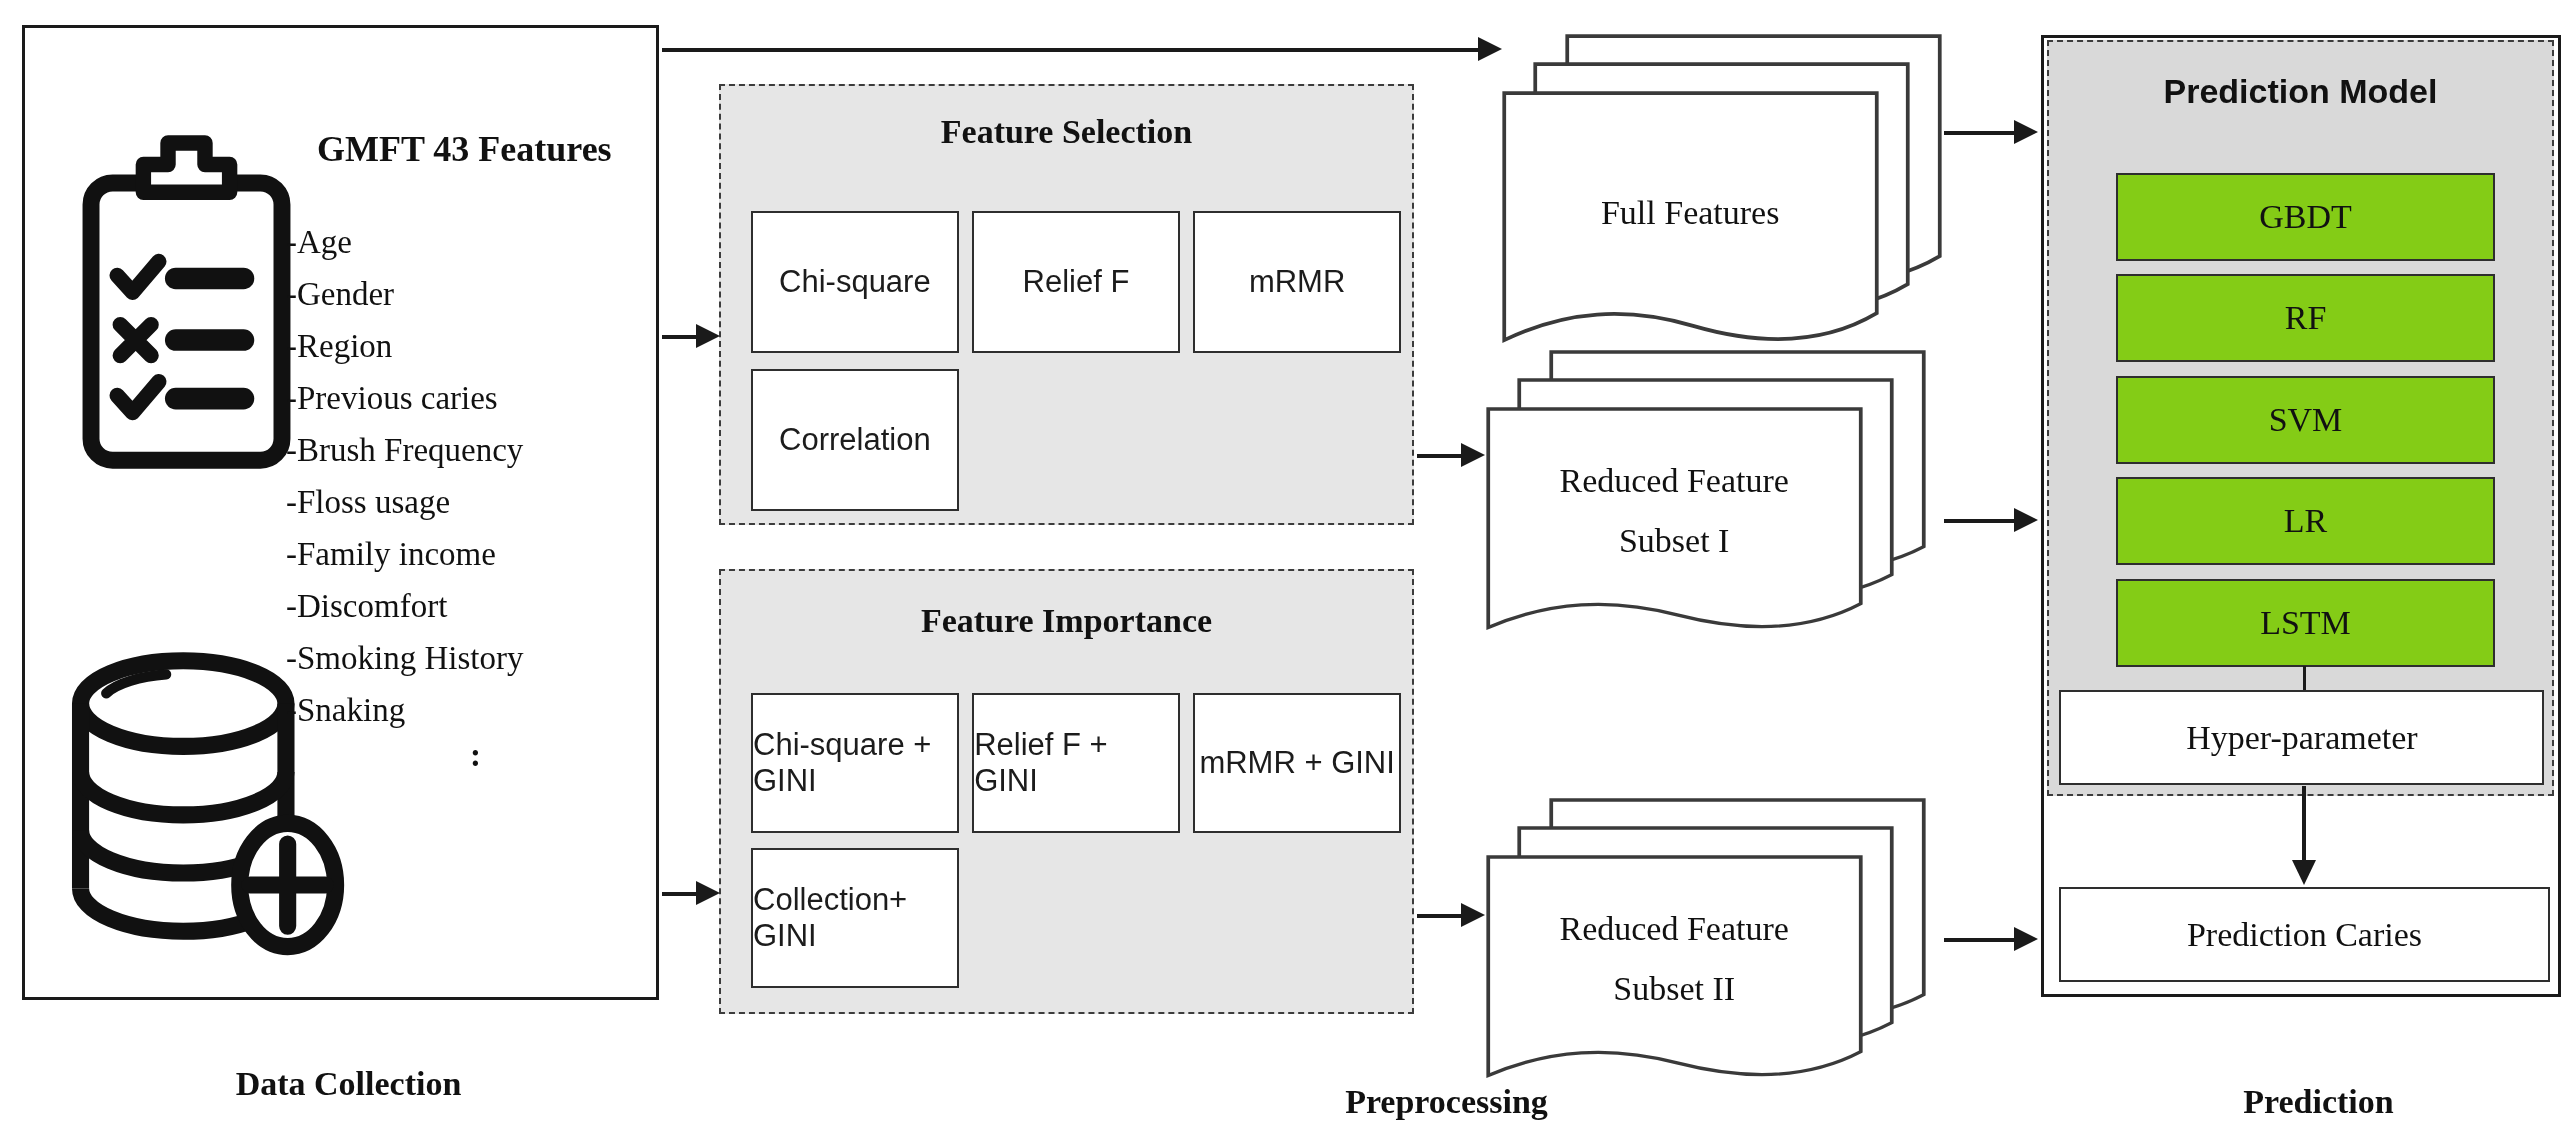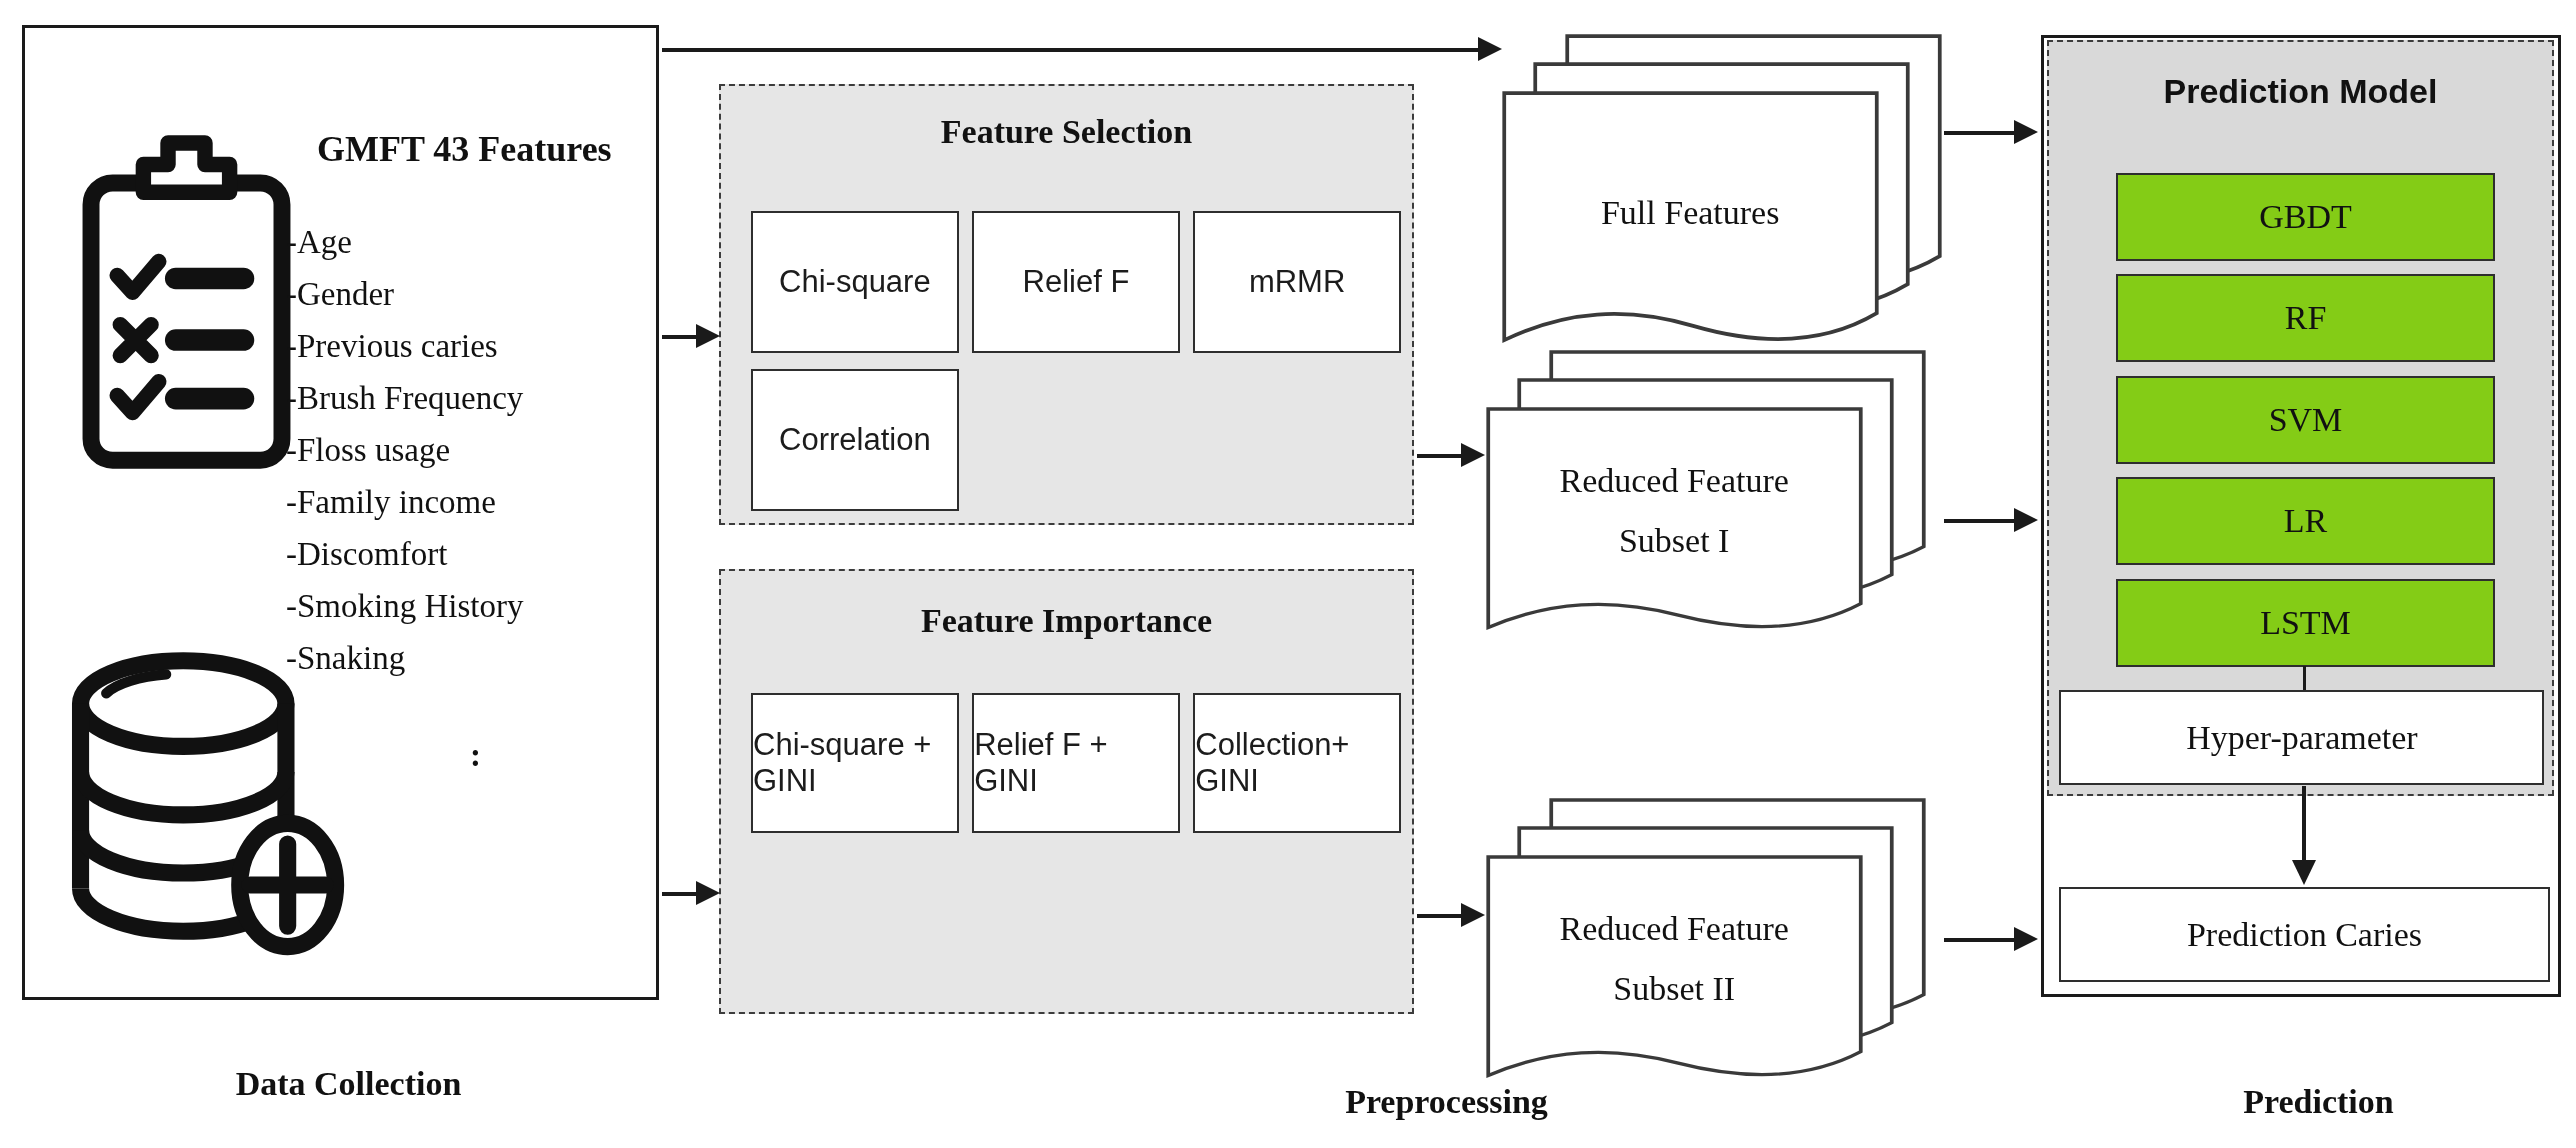--- a/index.html
+++ b/index.html
@@ -78,20 +78,21 @@
     <ellipse cx="133" cy="140" rx="28" ry="36" fill="#fff" stroke="#111" stroke-width="10"></ellipse>
     <path d="M133,116 V164 M111,140 H155" stroke="#111" stroke-width="10" stroke-linecap="round"></path>
   </svg>
 
   <div class="dc-title" style="left:317px;top:128px;">GMFT 43 Features</div>
 
   <div class="feat-list" style="left:286px;top:206px;">
 
   <div>-Age</div>
       <div>-Gender</div>
+      <div>-Region</div>
       <div>-Previous caries</div>
       <div>-Brush Frequency</div>
       <div>-Floss usage</div>
       <div>-Family income</div>
       <div>-Discomfort</div>
       <div>-Smoking History</div>
       <div>-Snaking</div>
     </div>
 
   <div class="v-dots" style="left:470px;top:737px;">:</div>
@@ -108,20 +109,21 @@
         <div class="mbox">Correlation</div>
       </div>
   </div>
 
   <div class="dashed-panel" style="left:719px;top:569px;width:695px;height:445px;">
     <div class="panel-title" style="top:31px;">Feature Importance</div>
     <div class="grid2" style="left:30px;top:122px;width:650px;height:295px;">
 
     <div class="mbox">Chi-square + GINI</div>
         <div class="mbox">Relief F + GINI</div>
+        <div class="mbox">mRMR + GINI</div>
         <div class="mbox">Collection+ GINI</div>
       </div>
   </div>
 
   <div class="stage-label" style="left:1260px;top:1083px;">Preprocessing</div>
 
   <div class="abs" style="left:1502px;top:34px;width:447px;height:358px;">
     <svg class="doc-page" style="left:63px;top:0;" width="377" height="261" viewBox="0 0 505 350" preserveAspectRatio="none">
       <path d="M3,3 H502 V298 C428,342 342,340 256,315 C168,289 86,294 3,334 Z" fill="#fff" stroke="#3a3a3a" stroke-width="5"></path>
     </svg>

